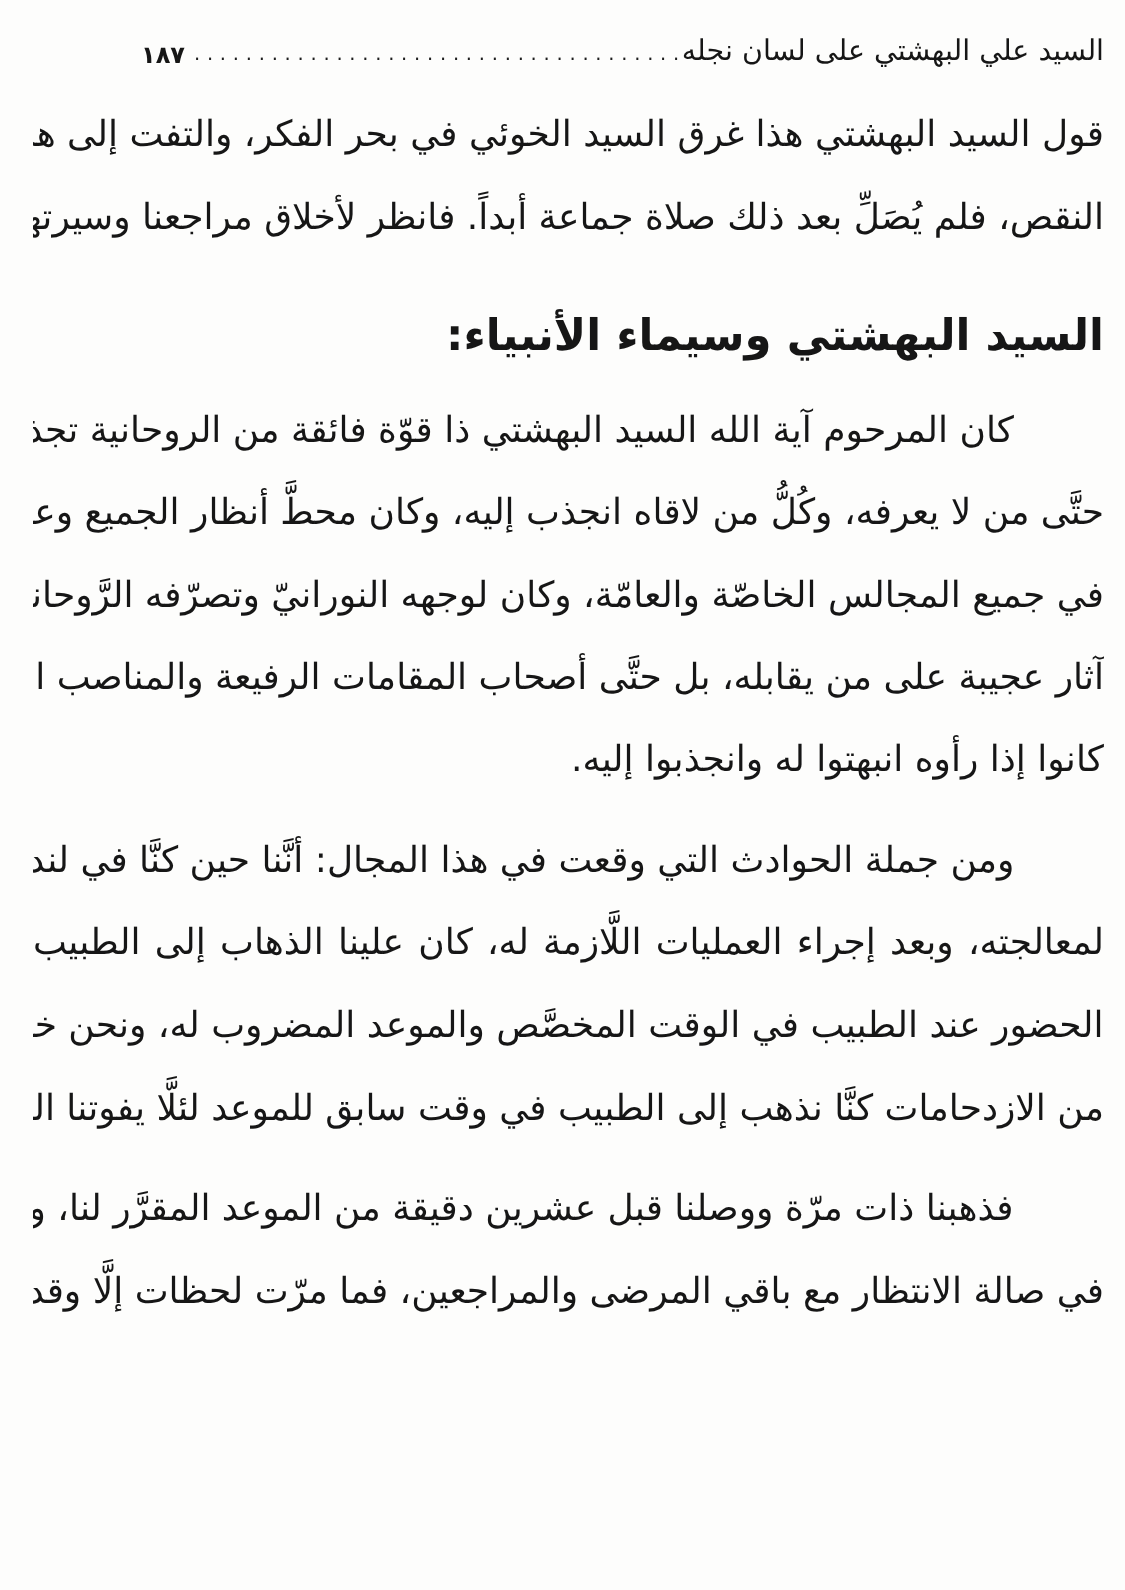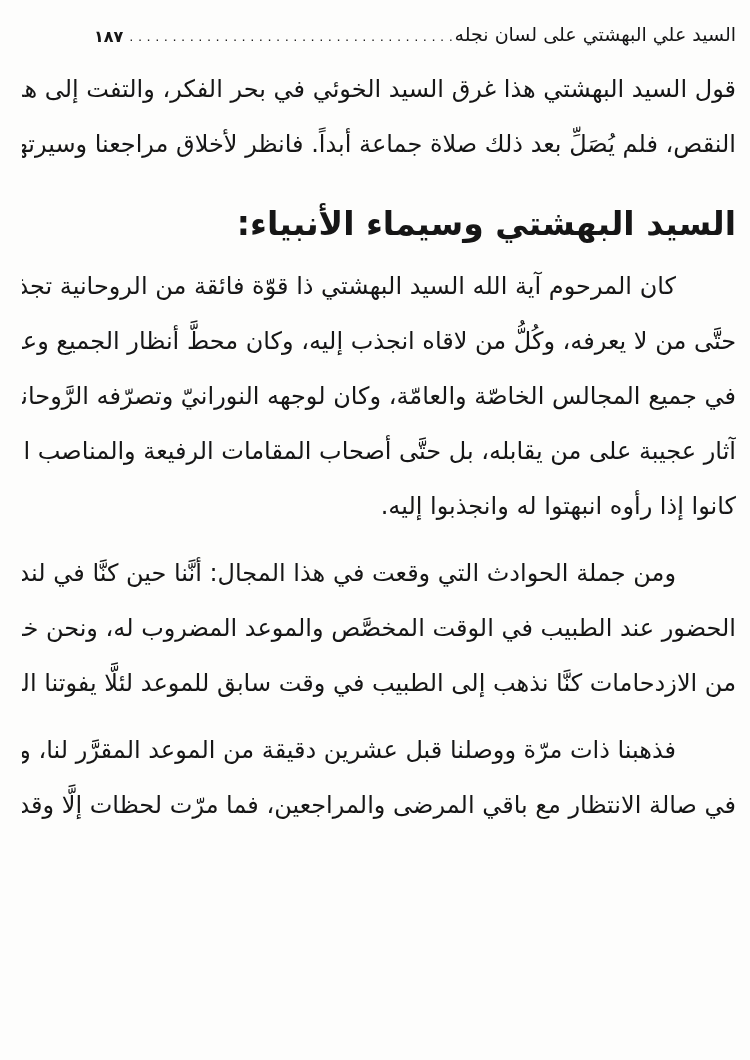--- a/index.html
+++ b/index.html
@@ -63,21 +63,21 @@
     line-height: 55px;
     text-align: justify;
     text-align-last: justify;
     overflow: hidden;
     white-space: nowrap;
   }
   .line.indent { padding-right: 60px; }
   .line.last { text-align-last: right; white-space: normal; }
   .heading {
     font-weight: bold;
-    font-size: 33px;
+    font-size: 29px;
     height: 55px;
     line-height: 55px;
     text-align: right;
     margin-top: 24px;
     margin-bottom: 8px;
   }
   .paragraph + .paragraph { margin-top: 12px; }
   .heading + .paragraph { margin-top: 0; }
 </style>
 </head>
@@ -97,20 +97,21 @@
       <div class="heading">السيد البهشتي وسيماء الأنبياء:</div>
       <div class="paragraph">
         <div class="line indent">كان المرحوم آية الله السيد البهشتي ذا قوّة فائقة من الروحانية تجذب إليه</div>
         <div class="line">حتَّى من لا يعرفه، وكُلُّ من لاقاه انجذب إليه، وكان محطَّ أنظار الجميع وعنايتهم</div>
         <div class="line">في جميع المجالس الخاصّة والعامّة، وكان لوجهه النورانيّ وتصرّفه الرَّوحانيّ</div>
         <div class="line">آثار عجيبة على من يقابله، بل حتَّى أصحاب المقامات الرفيعة والمناصب العالية</div>
         <div class="line last">كانوا إذا رأوه انبهتوا له وانجذبوا إليه.</div>
       </div>
       <div class="paragraph">
         <div class="line indent">ومن جملة الحوادث التي وقعت في هذا المجال: أنَّنا حين كنَّا في لندن</div>
+        <div class="line">لمعالجته، وبعد إجراء العمليات اللَّازمة له، كان علينا الذهاب إلى الطبيب</div>
         <div class="line">الحضور عند الطبيب في الوقت المخصَّص والموعد المضروب له، ونحن خوفاً</div>
         <div class="line">من الازدحامات كنَّا نذهب إلى الطبيب في وقت سابق للموعد لئلَّا يفوتنا الموعد.</div>
       </div>
       <div class="paragraph">
         <div class="line indent">فذهبنا ذات مرّة ووصلنا قبل عشرين دقيقة من الموعد المقرَّر لنا، وجلسنا</div>
         <div class="line">في صالة الانتظار مع باقي المرضى والمراجعين، فما مرّت لحظات إلَّا وقد خرج</div>
       </div>
     </div>
 </div>
 

